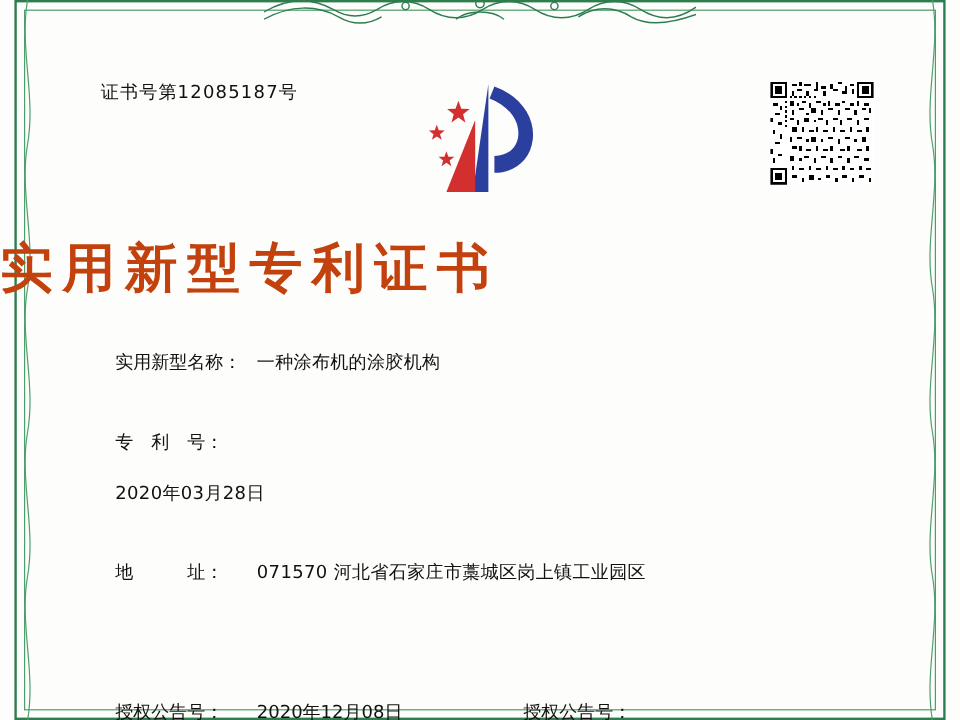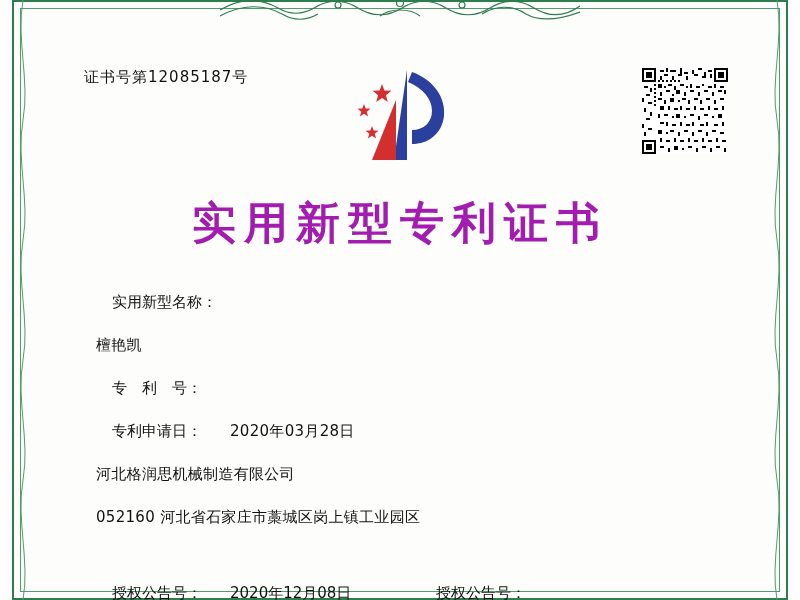--- a/index.html
+++ b/index.html
@@ -103,25 +103,24 @@
     height: 86px;
     background: #ffffff;
   }
   .qr svg { display: block; }
 
   .title {
     position: absolute;
     left: 0;
     top: 178px;
     width: 800px;
-    text-align: center;
     font-size: 44px;
     letter-spacing: 8px;
     font-weight: bold;
-    color: #a21caf;
+    color: #c2410c;
     font-family: "DejaVu Sans", sans-serif;
   }
 
   .fields {
     position: absolute;
     left: 96px;
     top: 276px;
     width: 640px;
     font-family: "DejaVu Sans", sans-serif;
     color: #111111;
@@ -132,21 +131,20 @@
     align-items: baseline;
     margin-bottom: 23px;
     font-size: 15px;
     line-height: 20px;
     white-space: nowrap;
   }
   .field-label {
     width: 118px;
     flex: 0 0 118px;
     letter-spacing: 0px;
-    margin-left: 16px;
   }
   .field-value {
     flex: 1 1 auto;
     letter-spacing: 0.3px;
   }
 
   .footer-row {
     position: absolute;
     left: 96px;
     top: 568px;
@@ -375,36 +373,35 @@
           <rect x="41" y="40" width="1" height="2"></rect>
         </g>
       </svg>
     </div>
 
     <div class="title">实用新型专利证书</div>
 
     <div class="fields">
       <div class="field-row">
         <span class="field-label">实用新型名称：</span>
-      </div>
-      <div class="field-row">
-        <span class="field-value">檀艳凯</span>
+        <span class="field-value">一种涂布机的涂胶机构</span>
+      </div>
+      <div class="field-row">
       </div>
       <div class="field-row">
         <span class="field-label">专　利　号：</span>
       </div>
       <div class="field-row">
-        <span class="field-label">专利申请日：</span>
         <span class="field-value">2020年03月28日</span>
       </div>
       <div class="field-row">
-        <span class="field-value">河北格润思机械制造有限公司</span>
-      </div>
-      <div class="field-row">
-        <span class="field-value">052160 河北省石家庄市藁城区岗上镇工业园区</span>
+      </div>
+      <div class="field-row">
+        <span class="field-label">地　　　址：</span>
+        <span class="field-value">071570 河北省石家庄市藁城区岗上镇工业园区</span>
       </div>
     </div>
 
     <div class="footer-row">
       <div class="footer-left">
         <span class="field-label">授权公告号：</span>
         <span>2020年12月08日</span>
       </div>
       <div class="footer-right">
         <span class="f-label">授权公告号：</span>

